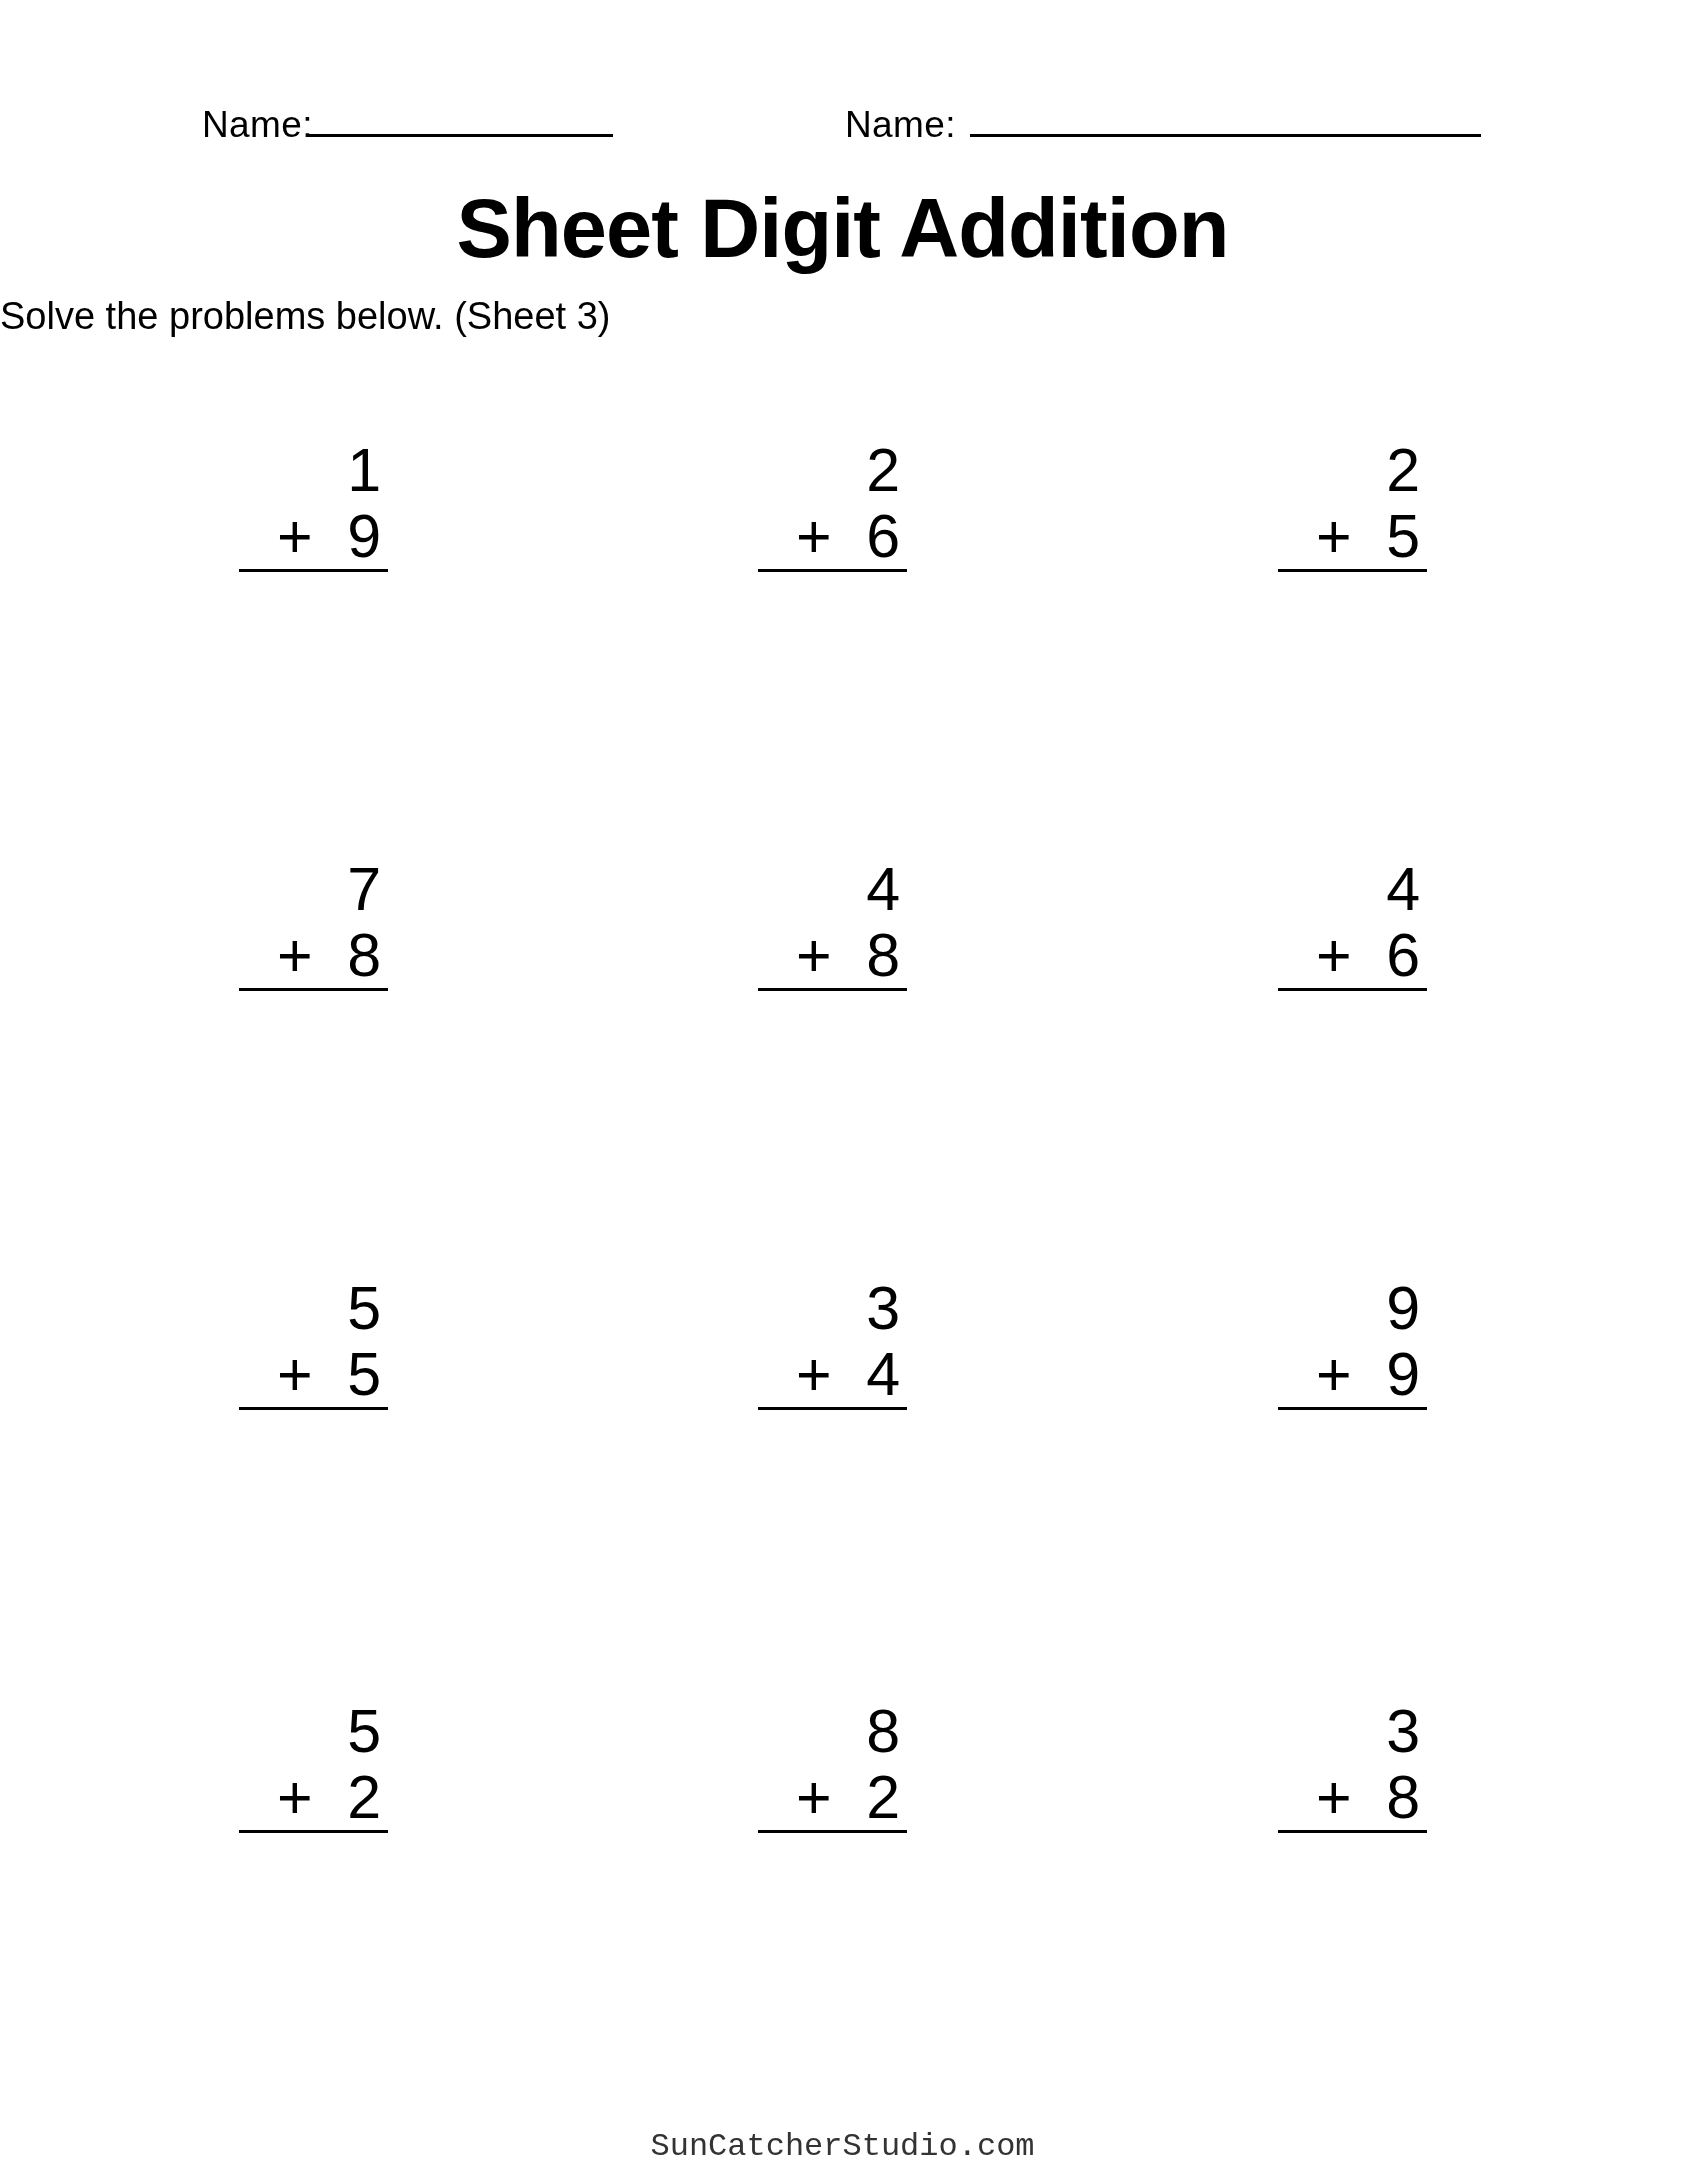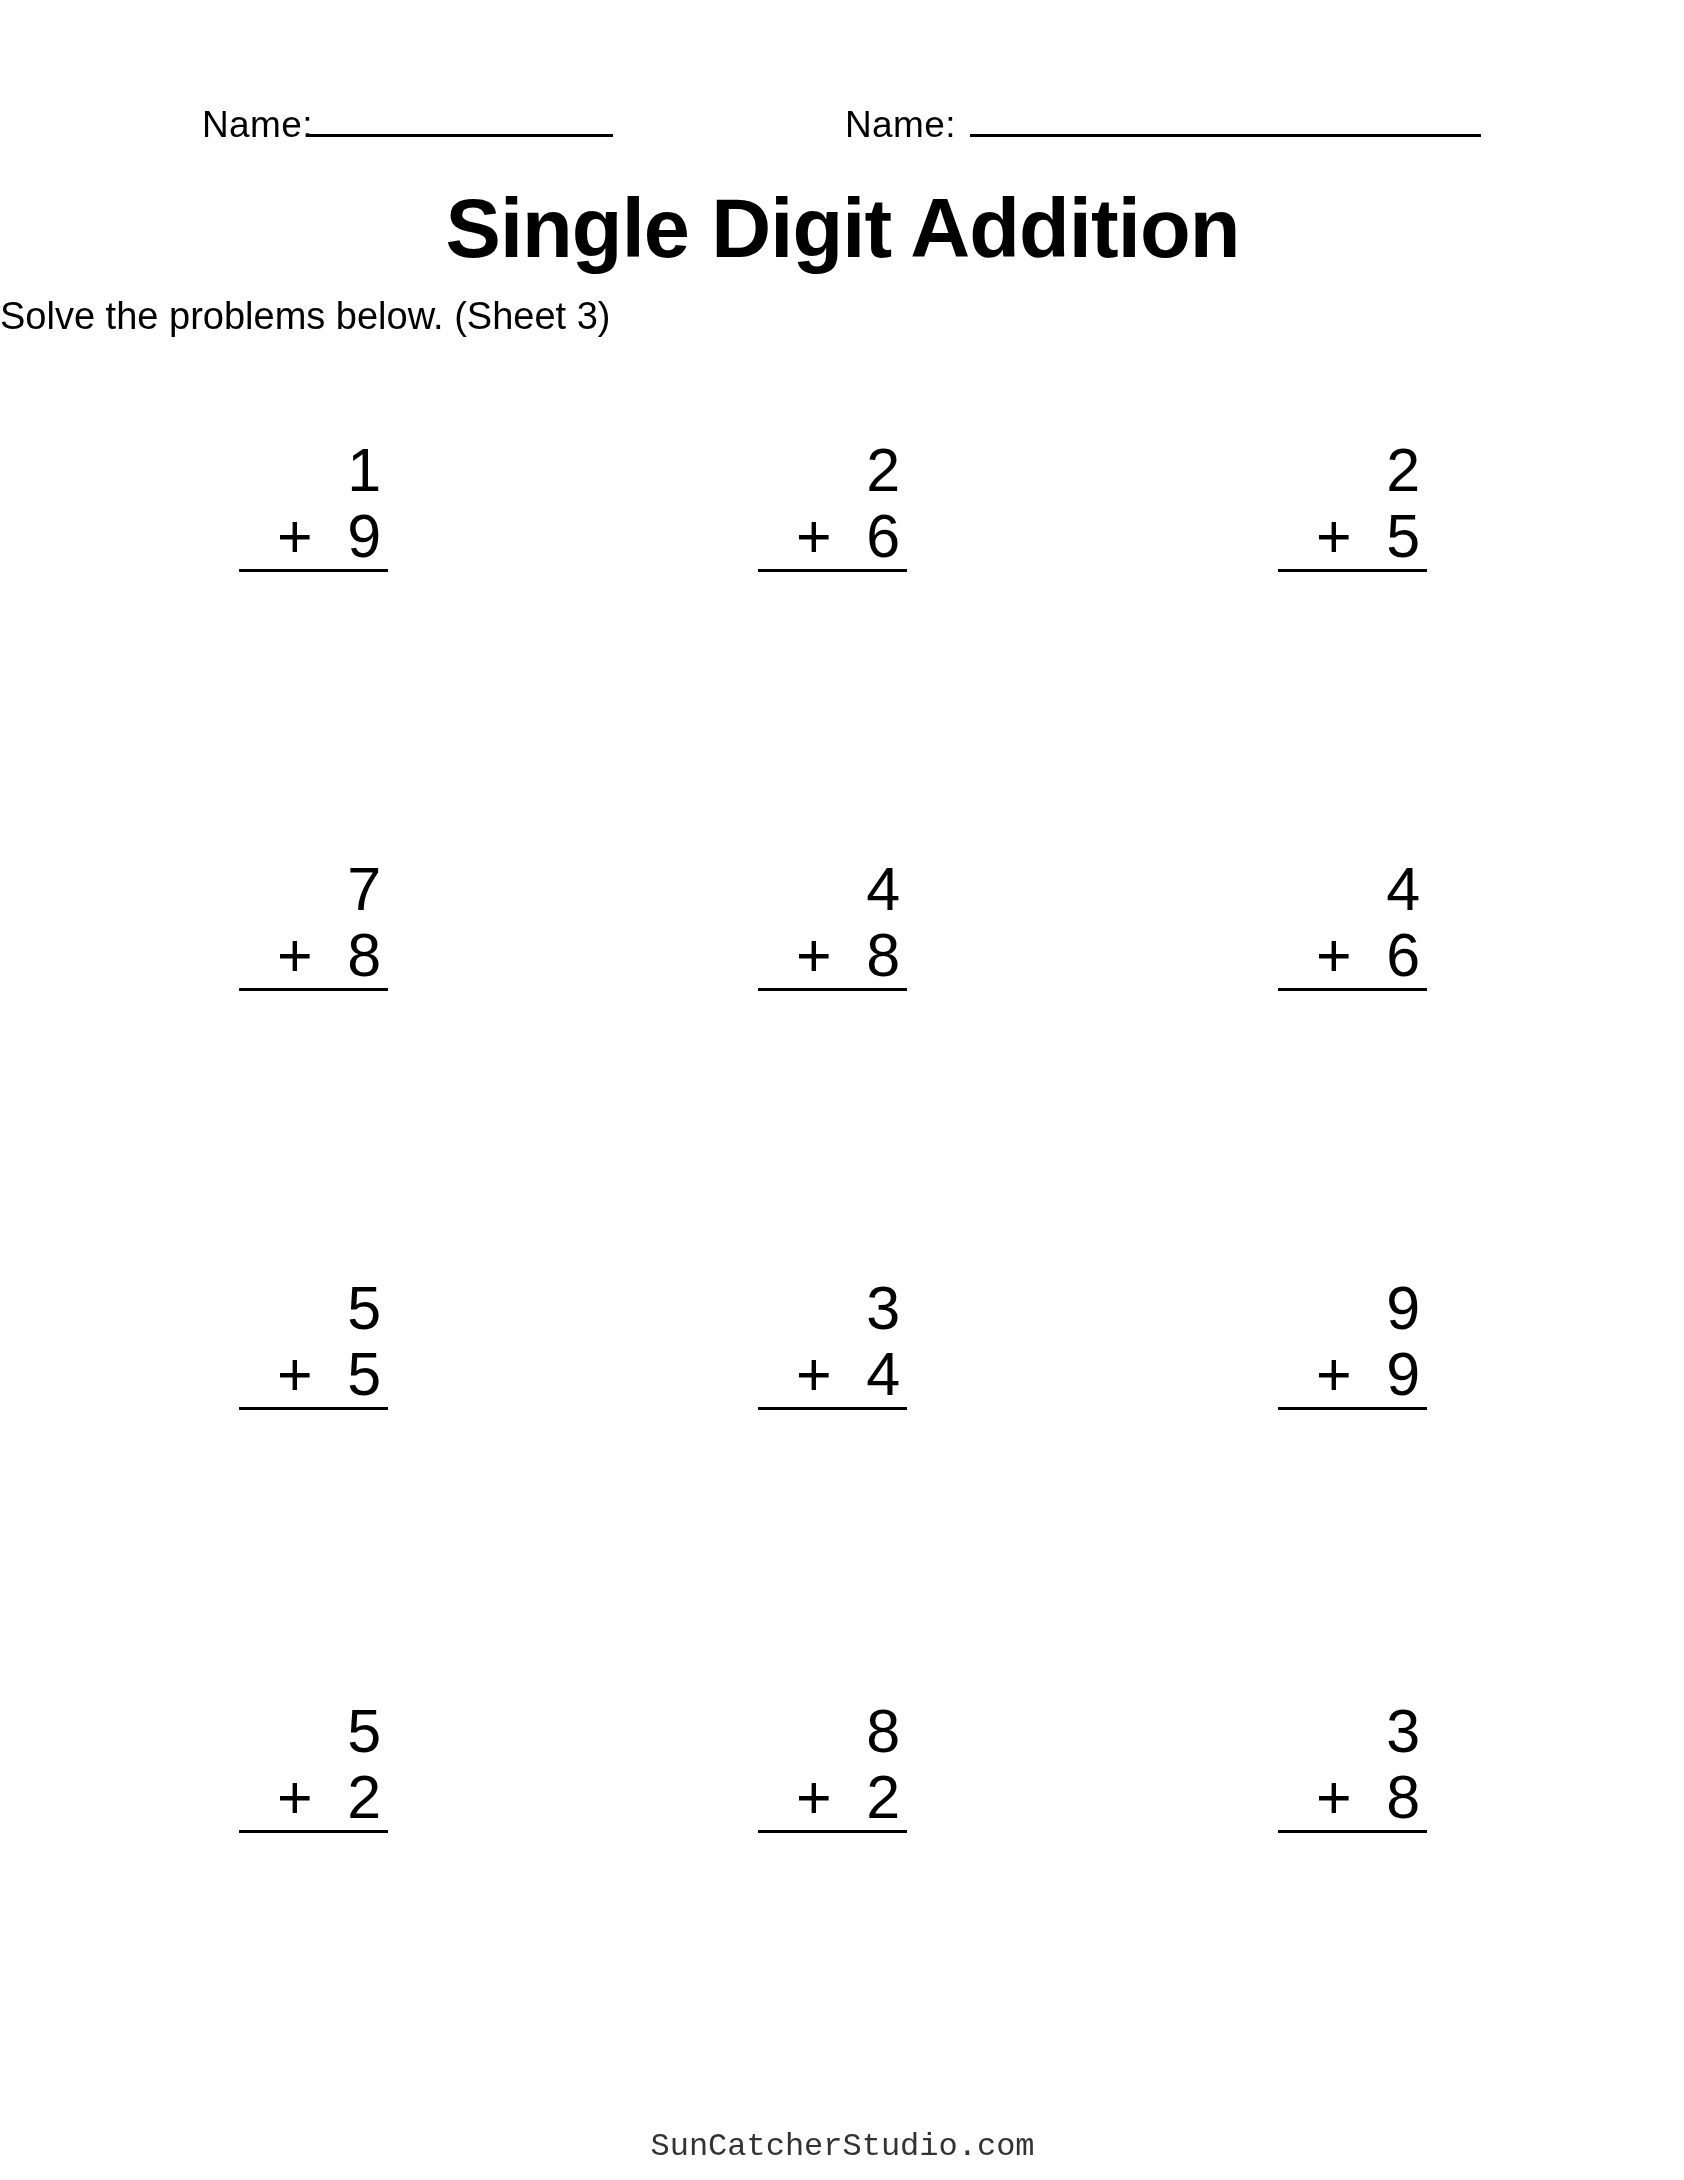--- a/index.html
+++ b/index.html
@@ -100,21 +100,21 @@
 <body>
 
 <div class="page">
 
   <span class="hdr-label date-label">Name:</span>
   <div class="write-line date-line"></div>
 
   <span class="hdr-label name-label">Name:</span>
   <div class="write-line name-line"></div>
 
-  <div class="title">Single Digit Addition</div>
+  <div class="title">Sheet Digit Addition</div>
   <div class="subtitle">Solve the problems below. (Sheet 3)</div>
 
   <div class="problem row1 col1">
     <div class="p-top">1</div>
     <div class="p-bottom">
       <span>+</span>
       <span>9</span>
     </div>
     <div class="p-rule"></div>
   </div>

